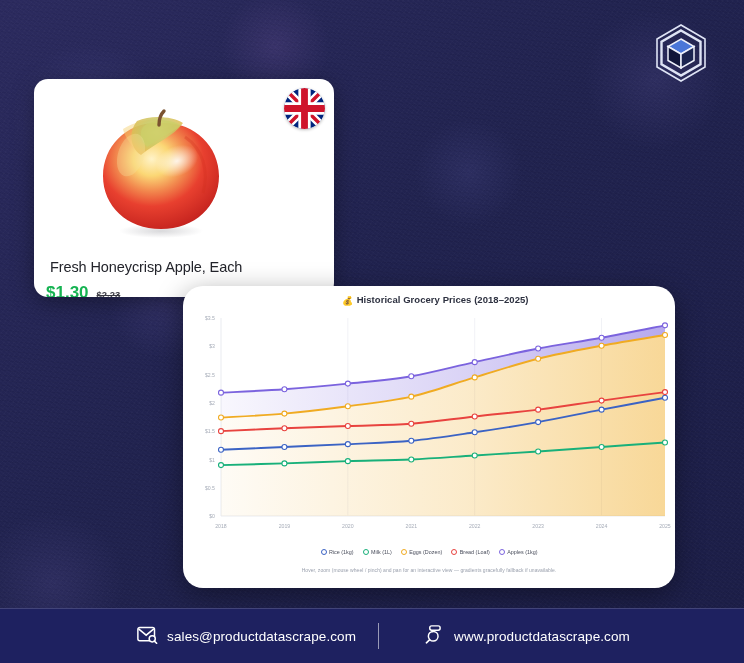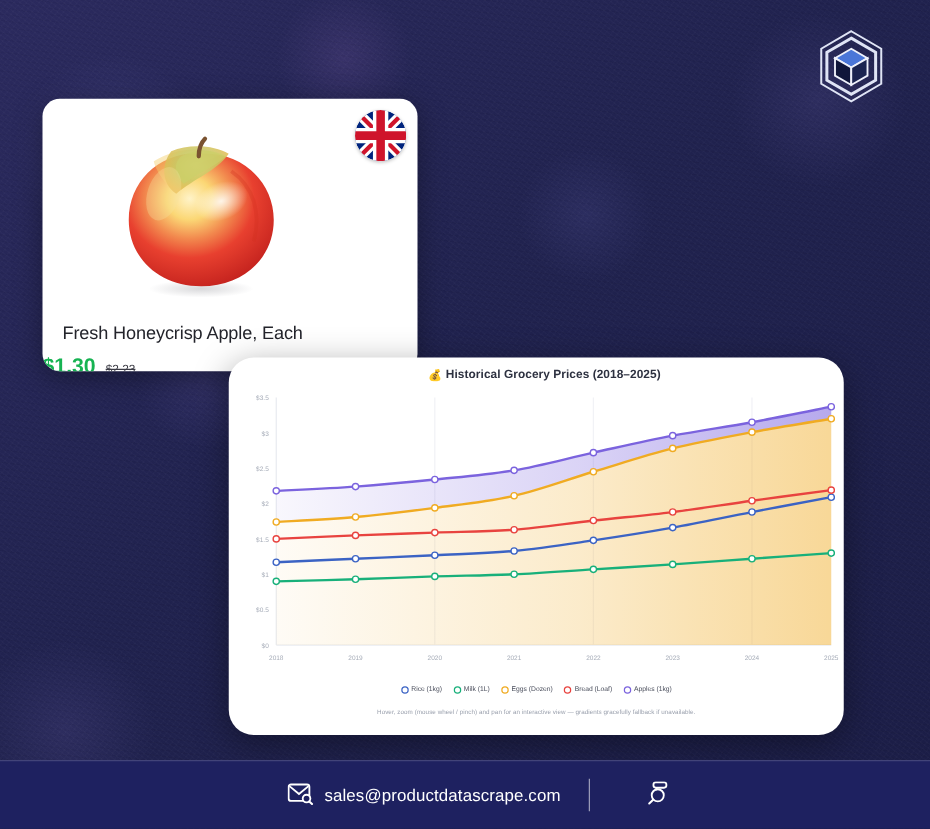--- a/index.html
+++ b/index.html
@@ -82,34 +82,34 @@
     position: absolute;
     left: 16px;
     top: 180px;
     font-size: 14.5px;
     color: #23242b;
     letter-spacing: -0.1px;
     white-space: nowrap;
   }
   .price-row {
     position: absolute;
-    left: 0;
+    left: 12px;
     top: 204px;
     display: flex;
     align-items: baseline;
     gap: 8px;
   }
   .price-now {
     font-size: 17px;
     font-weight: bold;
     color: #16b352;
   }
   .price-old {
     font-size: 9.5px;
-    font-weight: normal;
+    font-weight: bold;
     color: #3b3b44;
     text-decoration: line-through;
   }
 
   
   .chart-card {
     position: absolute;
     left: 183px;
     top: 286px;
     width: 492px;
@@ -420,14 +420,15 @@
 
   <div class="footer-item">
     <span>
       <svg viewBox="0 0 24 22" width="21" height="19">
         <rect x="6.5" y="1" width="12" height="5" rx="2.2" fill="none" stroke="#fff" stroke-width="1.7"></rect>
         <line x1="9.3" y1="6" x2="9.3" y2="8.4" stroke="#fff" stroke-width="1.6"></line>
         <circle cx="10.5" cy="13" r="5.6" fill="none" stroke="#fff" stroke-width="1.7"></circle>
         <line x1="6.2" y1="17.2" x2="2.6" y2="20.6" stroke="#fff" stroke-width="1.9" stroke-linecap="round"></line>
       </svg>
     </span>
+    <span>www.productdatascrape.com</span>
   </div>
 </div>
 
 </body></html>

